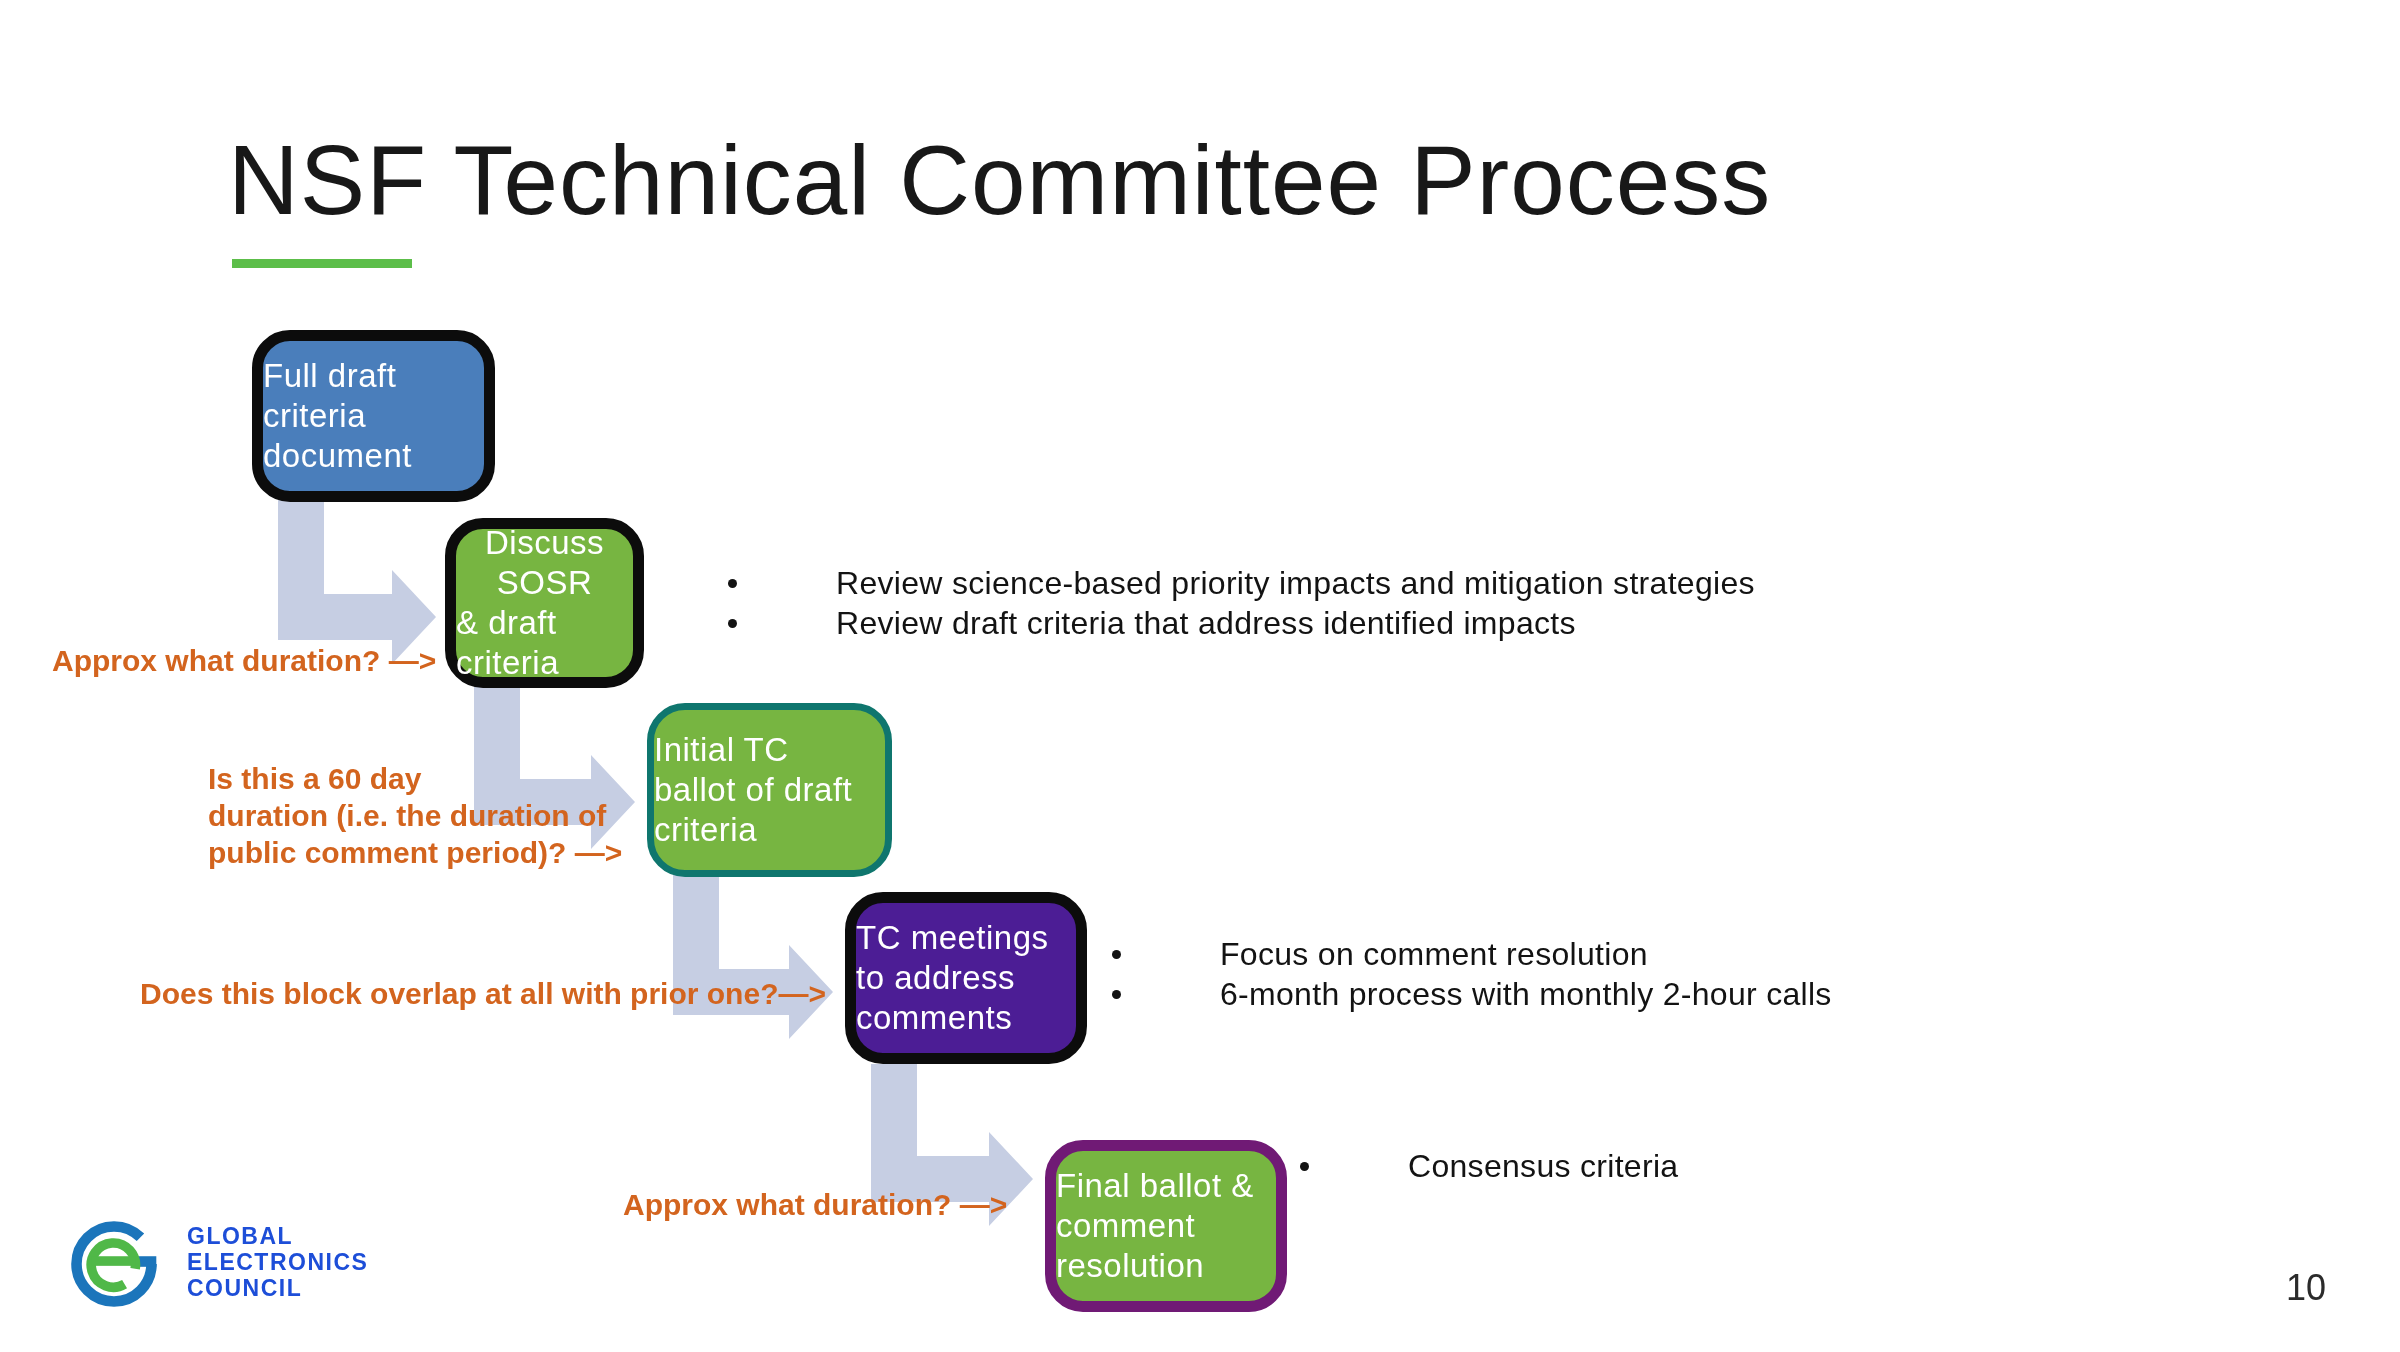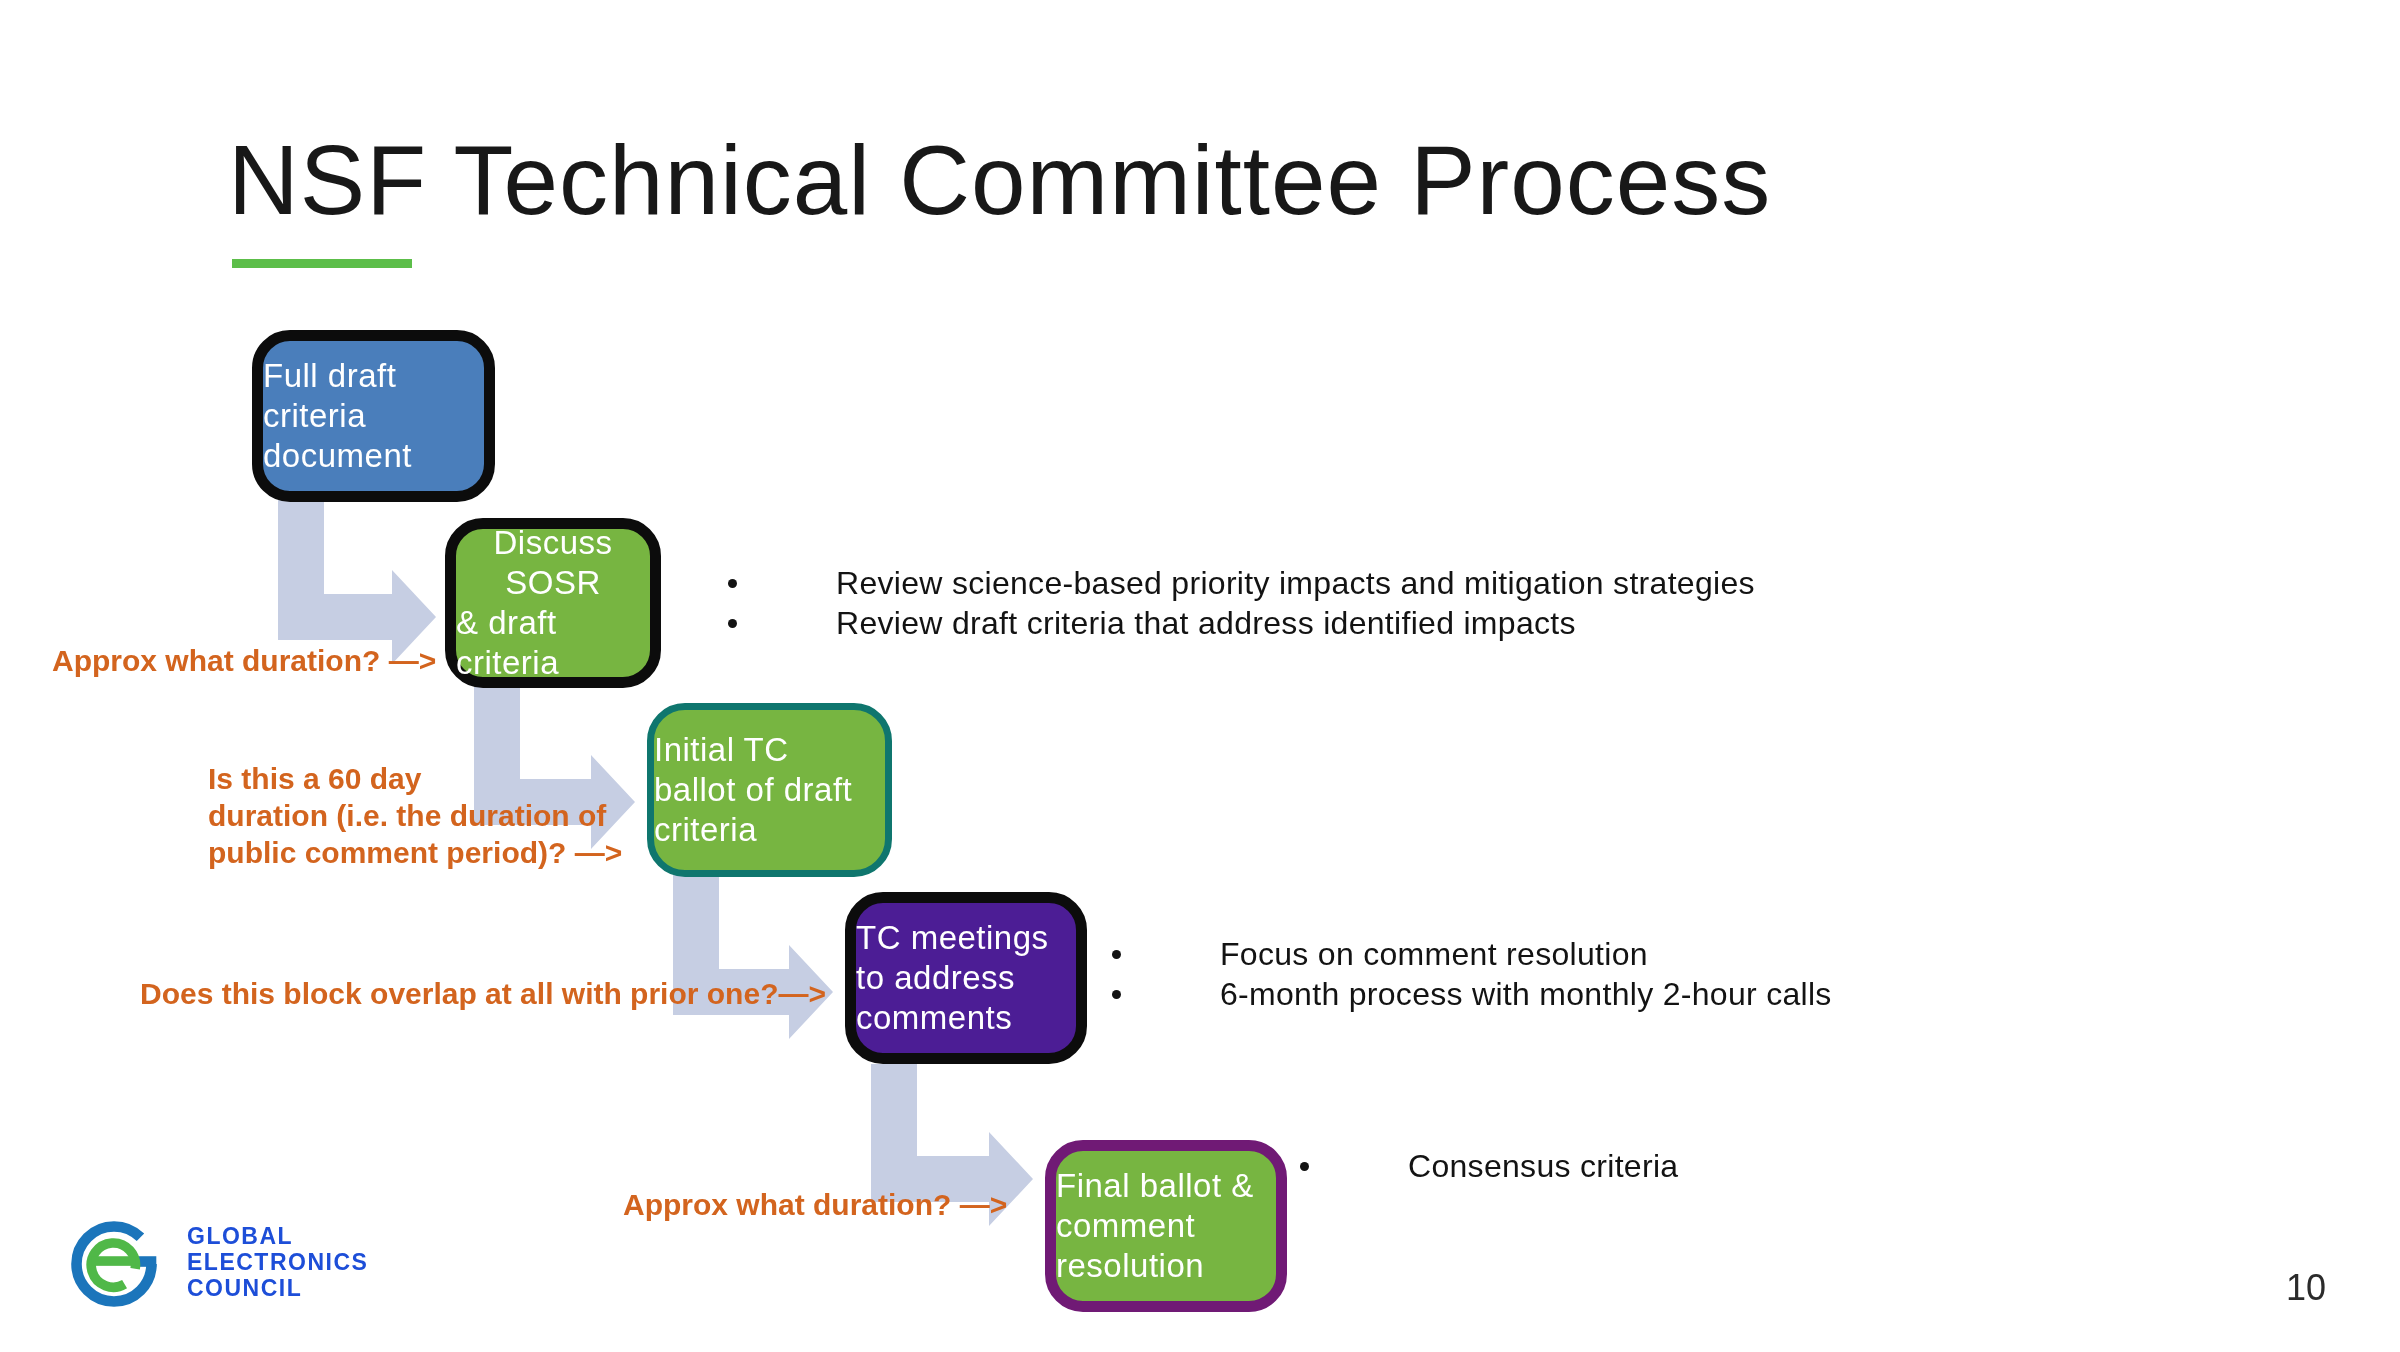--- a/index.html
+++ b/index.html
@@ -47,21 +47,21 @@
     flex-direction: column;
     justify-content: center;
     align-items: flex-start;
     color: #ffffff;
     text-align: center;
     font-size: 33px;
     line-height: 40px;
     letter-spacing: 0.5px;
   }
   .step0 { left: 252px;  top: 330px;  width: 243px; height: 172px; background: #4A7EBB; border: 11px solid #0C0C0C; }
-  .step1 { left: 445px;  top: 518px;  width: 216px; height: 170px; background: #77B541; border: 11px solid #0C0C0C; }
+  .step1 { left: 445px;  top: 518px;  width: 199px; height: 170px; background: #77B541; border: 11px solid #0C0C0C; }
   .step2 { left: 647px;  top: 703px;  width: 245px; height: 174px; background: #77B541; border: 7px solid #0f766e; }
   .step3 { left: 845px;  top: 892px;  width: 242px; height: 172px; background: #4c1d95; border: 11px solid #0C0C0C; }
   .step4 { left: 1045px; top: 1140px; width: 242px; height: 172px; background: #77B541; border: 11px solid #701a75; }
 
   .bullets { position: absolute; }
   .bullet-row { display: flex; align-items: flex-start; gap: 37px; }
   .bullet-dot {
     flex: none;
     width: 9px;
     height: 9px;

